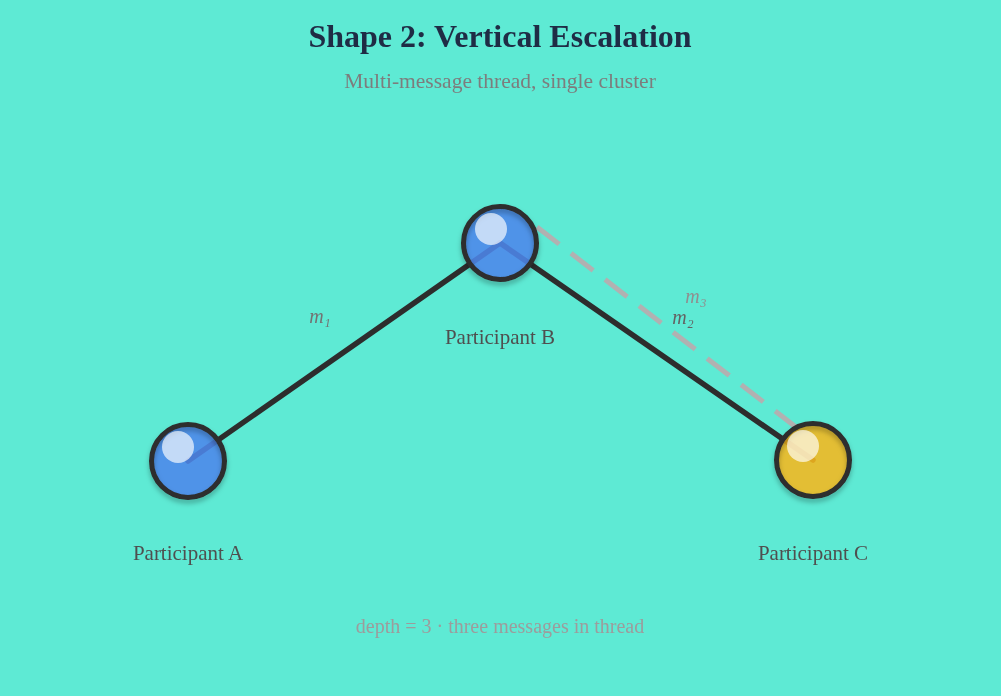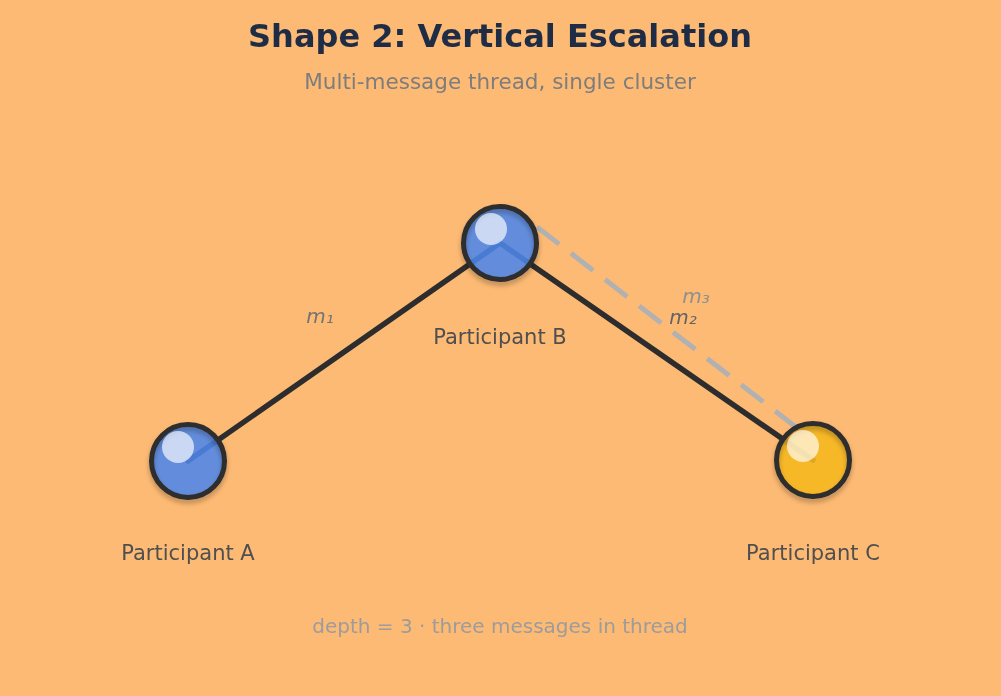--- a/index.html
+++ b/index.html
@@ -5,22 +5,23 @@
   html, body {
     margin: 0;
     padding: 0;
     background: #ffffff;
     font-family: "DejaVu Sans", "Liberation Sans", sans-serif;
   }
   .stage {
     position: relative;
     width: 1001px;
     height: 696px;
-    background: #fdba74;
+    background: #5eead4;
     overflow: hidden;
+    font-family: Liberation Serif, serif;
   }
   svg { display: block; }
   .title {
     font-size: 32px;
     font-weight: 700;
     fill: #1f2c45;
   }
   .subtitle {
     font-size: 21.5px;
     font-weight: 400;

